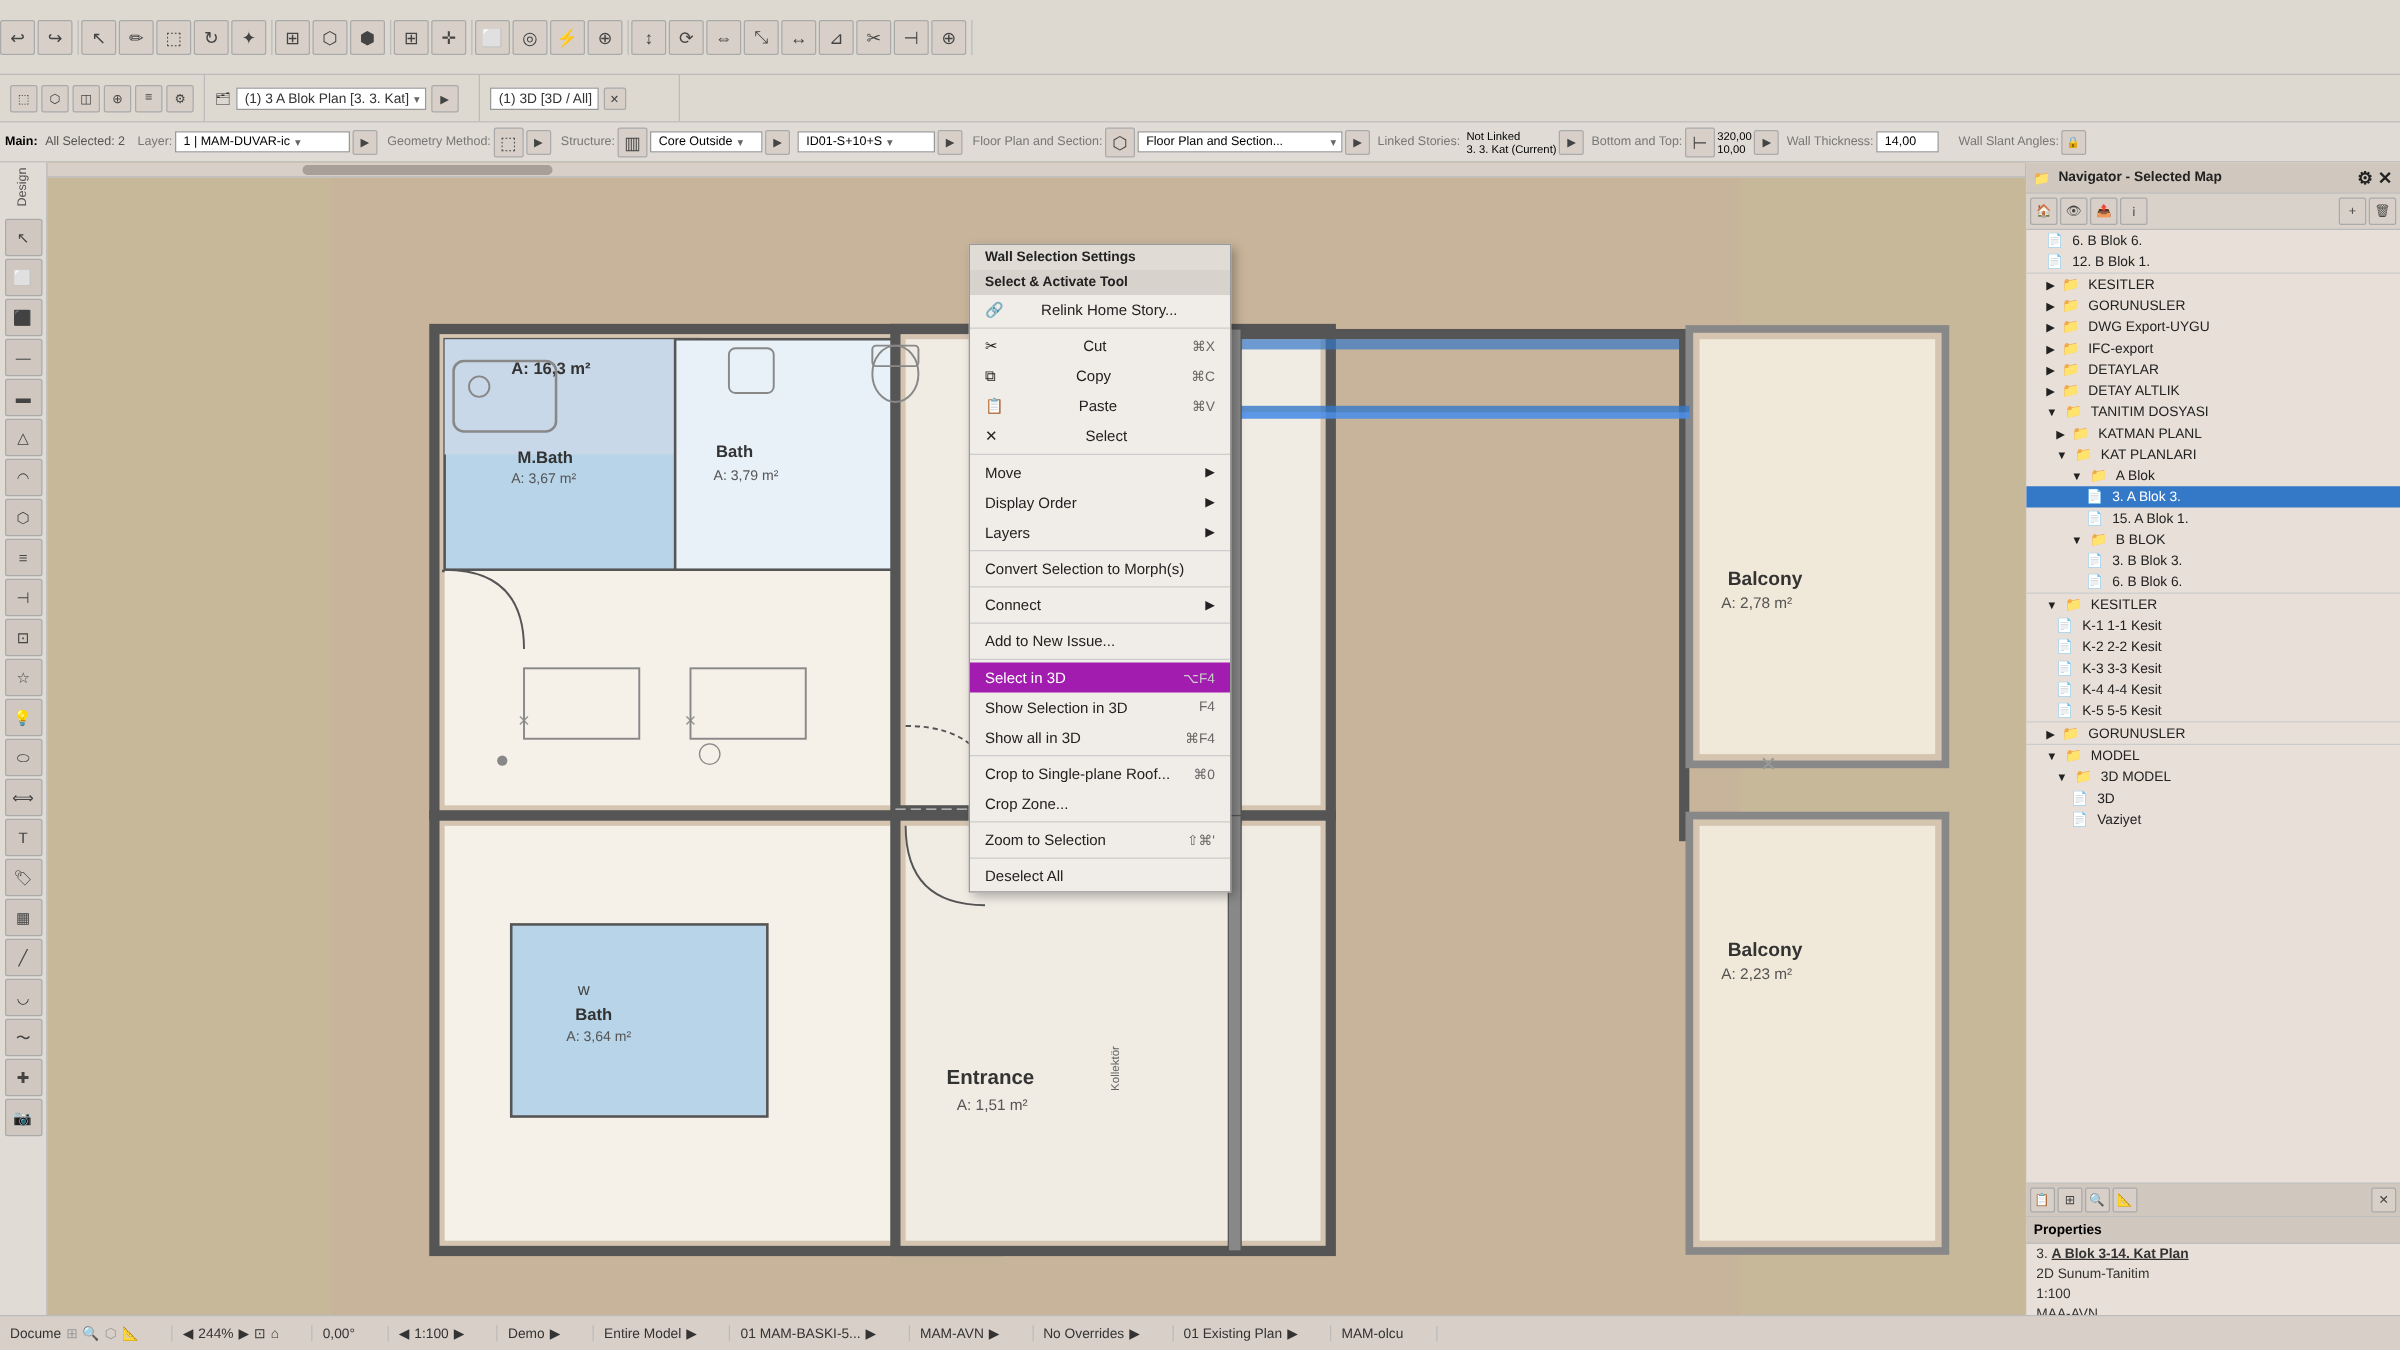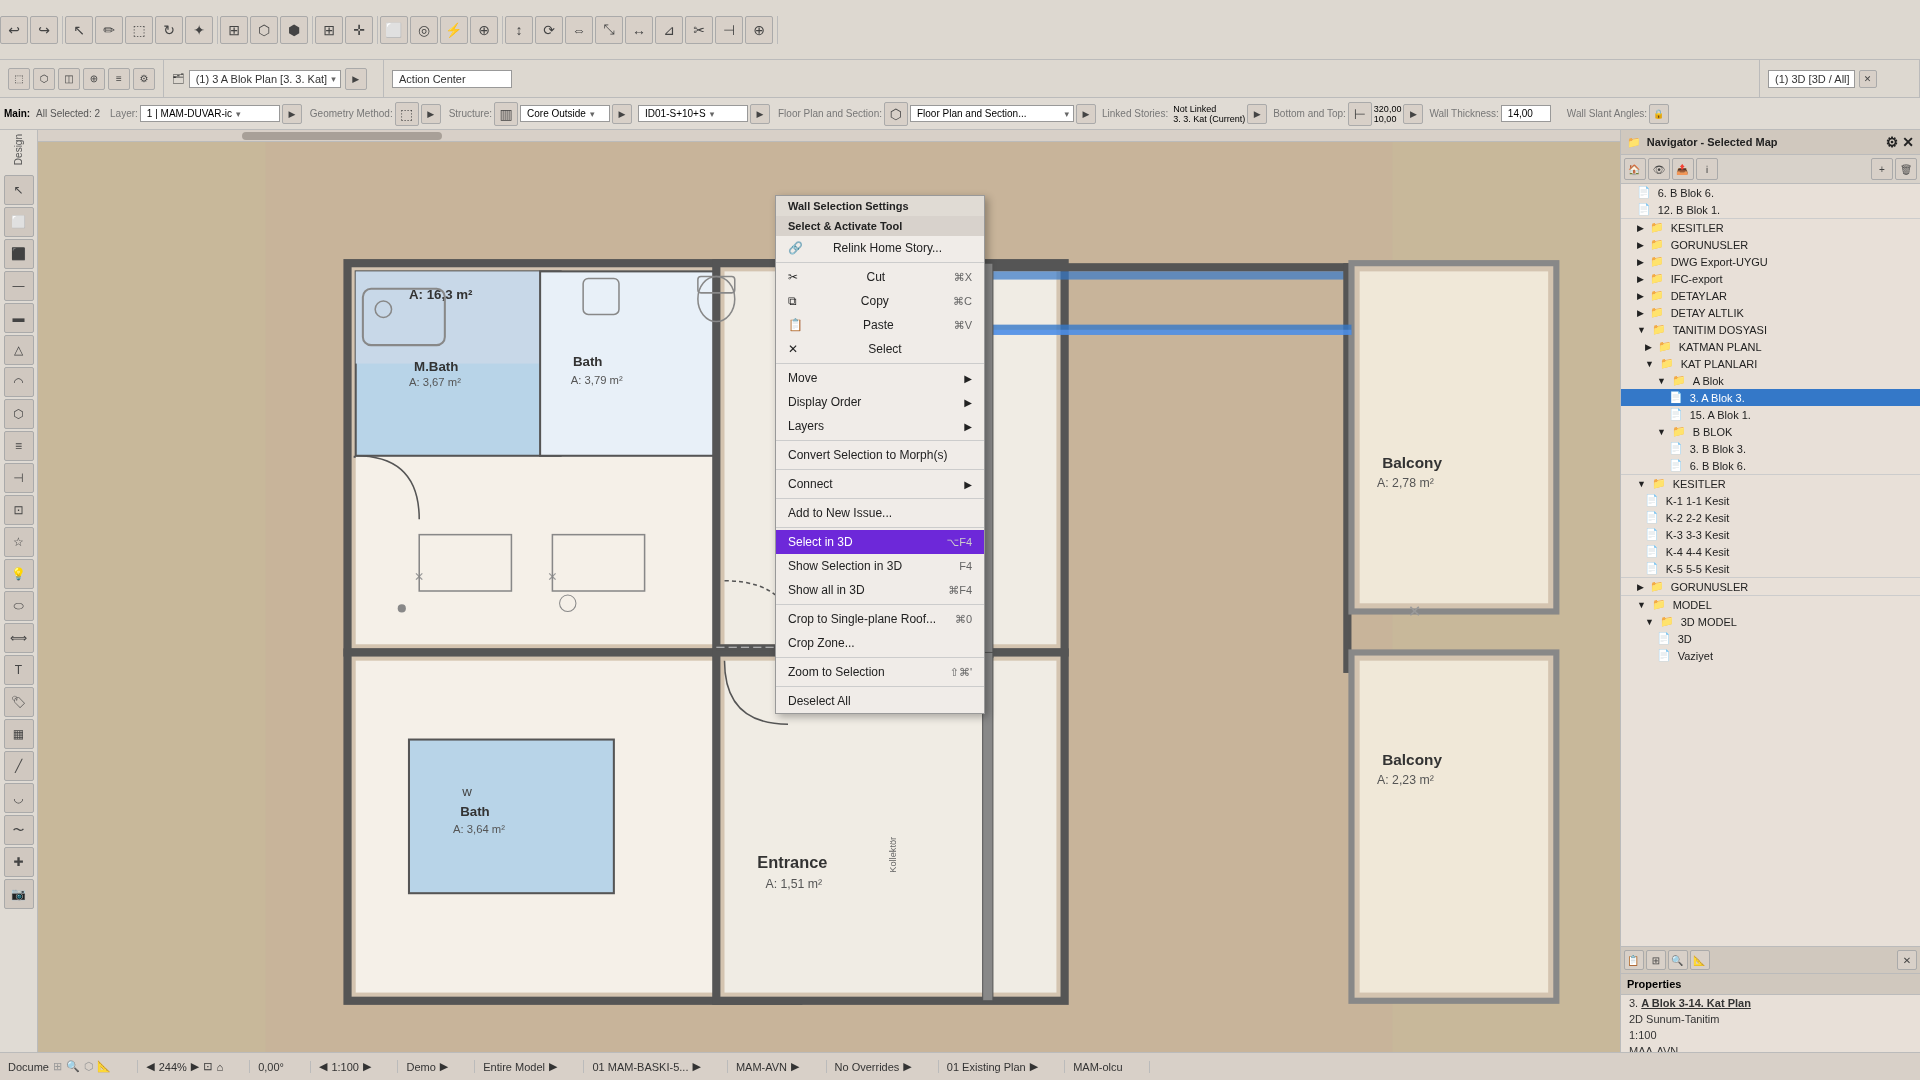--- a/index.html
+++ b/index.html
@@ -60,21 +60,21 @@
     
     .context-menu {
       position: absolute; top: 195px; left: 775px; width: 210px;
       background: #f0ece8; border: 1px solid #999; box-shadow: 3px 3px 8px rgba(0,0,0,0.3);
       z-index: 1000; font-size: 12px;
     }
     .ctx-item {
       padding: 5px 12px; cursor: pointer; color: #222;
       display: flex; align-items: center; justify-content: space-between;
     }
-    .ctx-item.highlighted { background: #6d28d9; color: white; }
+    .ctx-item.highlighted { background: #a21caf; color: white; }
     .ctx-item .shortcut { color: #666; font-size: 11px; }
     .ctx-item.highlighted .shortcut { color: #ccc; }
     .ctx-separator { height: 1px; background: #ccc; margin: 2px 0; }
     .ctx-item .arrow-right { font-size: 10px; }
     .ctx-header {
       padding: 4px 12px; font-weight: bold; color: #222; background: #e0dbd4;
       font-size: 11px;
     }
 
     
@@ -171,25 +171,20 @@
     <div class="toolbar-btn" style="width:22px;height:22px;font-size:10px;">≡</div>
     <div class="toolbar-btn" style="width:22px;height:22px;font-size:10px;">⚙</div>
   </div>
   <div class="header-section" style="min-width:220px;">
     <span style="font-size:10px;">🗂</span>
     <div class="dropdown-field">
       <span>(1) 3 A Blok Plan [3. 3. Kat]</span>
       <span class="dd-arrow">▾</span>
     </div>
     <div class="toolbar-btn" style="width:22px;height:22px;font-size:9px;">▶</div>
-  </div>
-  <div class="header-section" style="flex:1;">
-    <div class="dropdown-field" style="min-width:120px;">
-      <span>Action Center</span>
-    </div>
   </div>
   <div class="header-section" style="min-width:160px;align-items:center;">
     <div class="dropdown-field">
       <span>(1) 3D [3D / All]</span>
     </div>
     <div class="toolbar-btn" style="width:18px;height:18px;font-size:9px;">✕</div>
   </div>
 </div>
 
 <div style="position:absolute;top:98px;left:0;right:0;height:32px;background:#e0dbd4;border-bottom:1px solid #bbb;display:flex;align-items:center;padding:0 4px;font-size:10px;gap:2px;">

